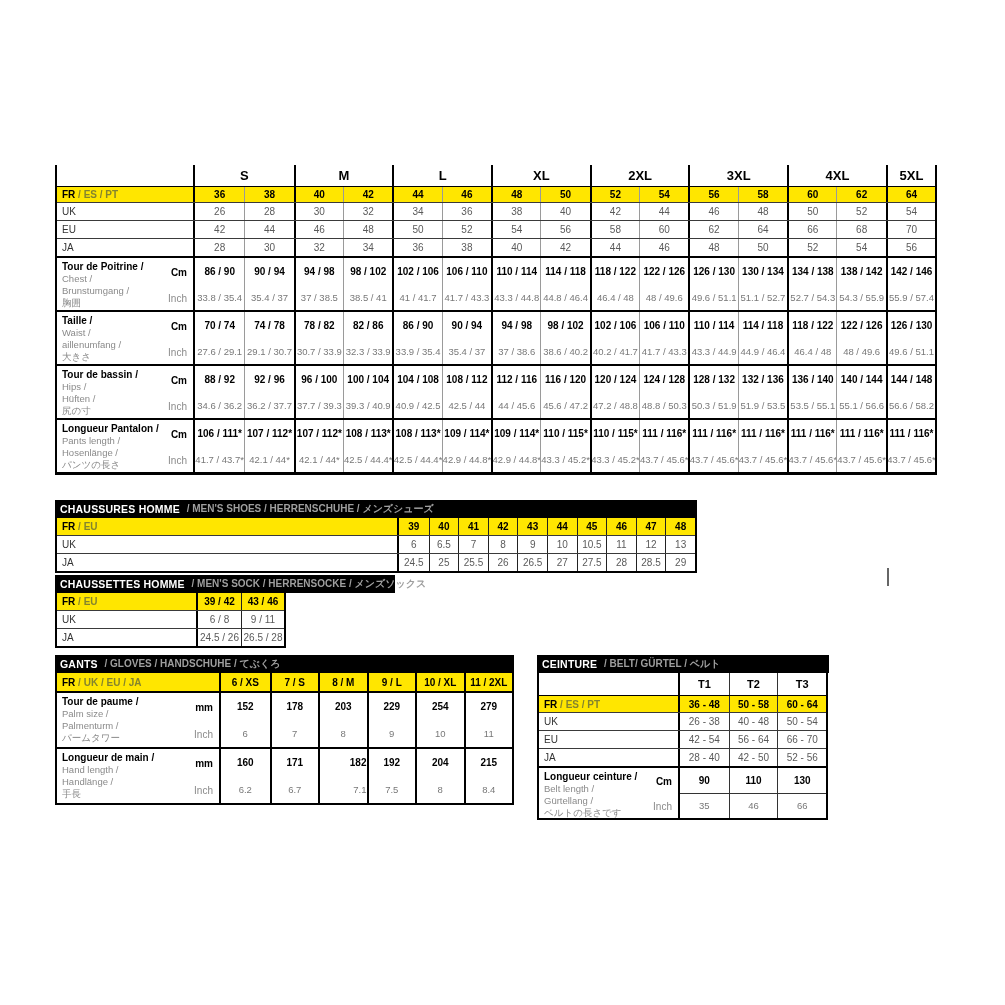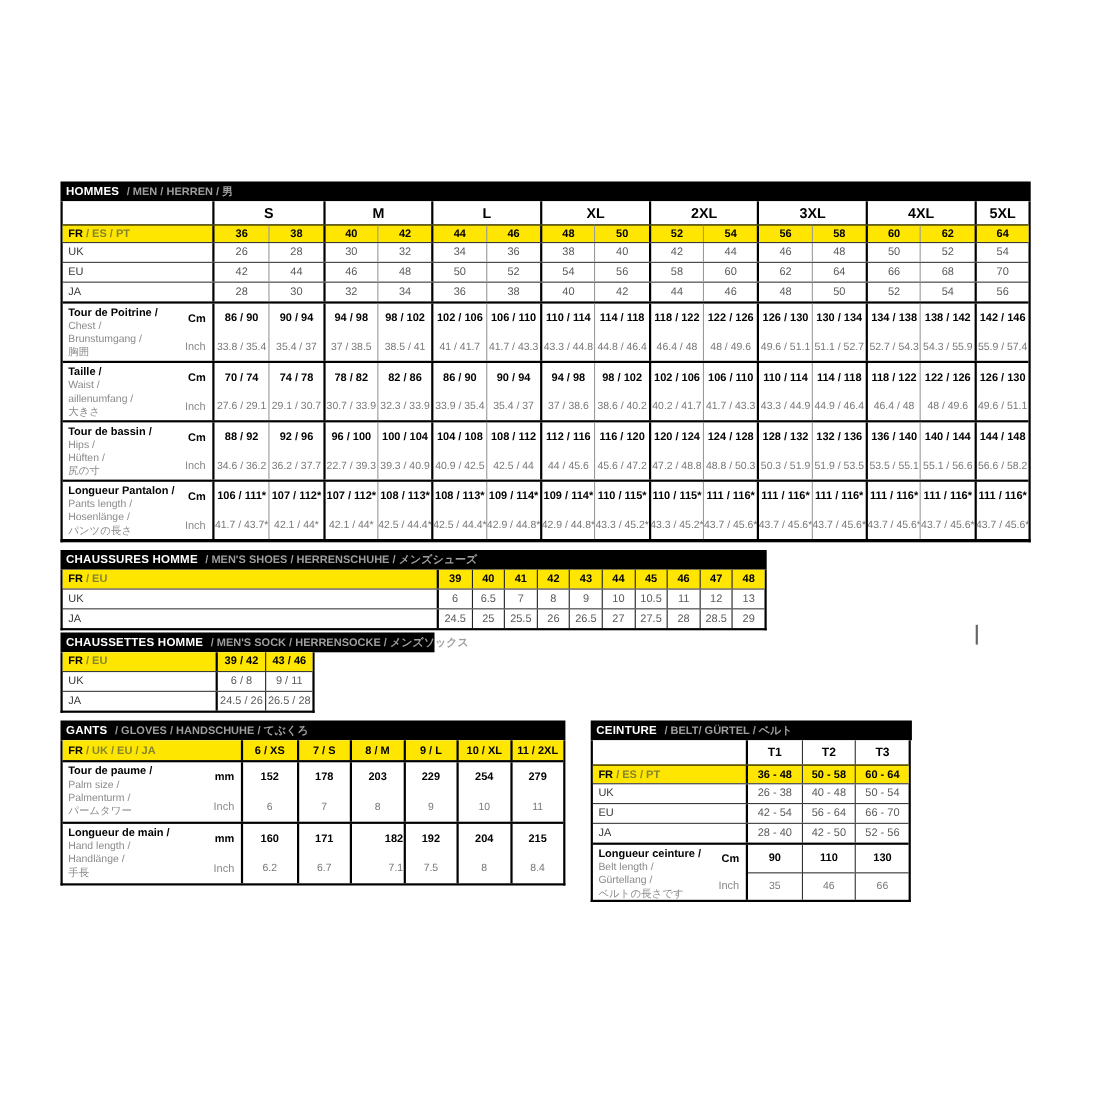--- a/index.html
+++ b/index.html
@@ -33,24 +33,21 @@
   .mv1,.mv2{flex:1;display:flex;align-items:center;justify-content:center;white-space:nowrap;overflow:hidden;}
   .mv1{font-weight:bold;font-size:10px;color:#000;}
   .mv2{font-size:9.5px;color:#787878;}
   #t-belt .mv1{border-bottom:1px solid #333;}
   #stray{position:absolute;left:887px;top:568px;width:2px;height:18px;background:#666;}
 </style>
 </head>
 <body>
 
 <div id="canvas">
-  <div id="t-hommes" class="tbl" style="left: 55px; top: 165px;"><div class="bar" style="width: 882px;">
-        <div class="b1">HOMMES</div>
-        <div class="b2"> / MEN / HERREN / 男</div>
-      </div><div class="tbody-b"><div class="row" style="height: 21px;">
+  <div id="t-hommes" class="tbl" style="left: 55px; top: 165px;"><div class="tbody-b"><div class="row" style="height: 21px;">
           <div class="cell lbl" style="width: 138px;"></div>
           <div class="cell g" style="width: 98.7px; border-left: none;">S</div>
           <div class="cell g" style="width: 98.7px; border-left: 2px solid rgb(0, 0, 0);">M</div>
           <div class="cell g" style="width: 98.7px; border-left: 2px solid rgb(0, 0, 0);">L</div>
           <div class="cell g" style="width: 98.7px; border-left: 2px solid rgb(0, 0, 0);">XL</div>
           <div class="cell g" style="width: 98.7px; border-left: 2px solid rgb(0, 0, 0);">2XL</div>
           <div class="cell g" style="width: 98.7px; border-left: 2px solid rgb(0, 0, 0);">3XL</div>
           <div class="cell g" style="width: 98.7px; border-left: 2px solid rgb(0, 0, 0);">4XL</div>
           <div class="cell g" style="width: 49.35px; border-left: 2px solid rgb(0, 0, 0);">5XL</div>
         </div><div class="row yellow" style="height: 16px; background: rgb(255, 230, 0); border-top: 1px solid rgb(0, 0, 0);">
@@ -280,21 +277,21 @@
           <div class="mcell" style="width: 49.35px; border-left: none;">
             <div class="mv1">88 / 92</div>
             <div class="mv2">34.6 / 36.2</div>
           </div>
           <div class="mcell" style="width: 49.35px; border-left: 1px solid rgb(154, 154, 154);">
             <div class="mv1">92 / 96</div>
             <div class="mv2">36.2 / 37.7</div>
           </div>
           <div class="mcell" style="width: 49.35px; border-left: 2px solid rgb(0, 0, 0);">
             <div class="mv1">96 / 100</div>
-            <div class="mv2">22.7 / 39.3</div>
+            <div class="mv2">37.7 / 39.3</div>
           </div>
           <div class="mcell" style="width: 49.35px; border-left: 1px solid rgb(154, 154, 154);">
             <div class="mv1">100 / 104</div>
             <div class="mv2">39.3 / 40.9</div>
           </div>
           <div class="mcell" style="width: 49.35px; border-left: 2px solid rgb(0, 0, 0);">
             <div class="mv1">104 / 108</div>
             <div class="mv2">40.9 / 42.5</div>
           </div>
           <div class="mcell" style="width: 49.35px; border-left: 1px solid rgb(154, 154, 154);">

